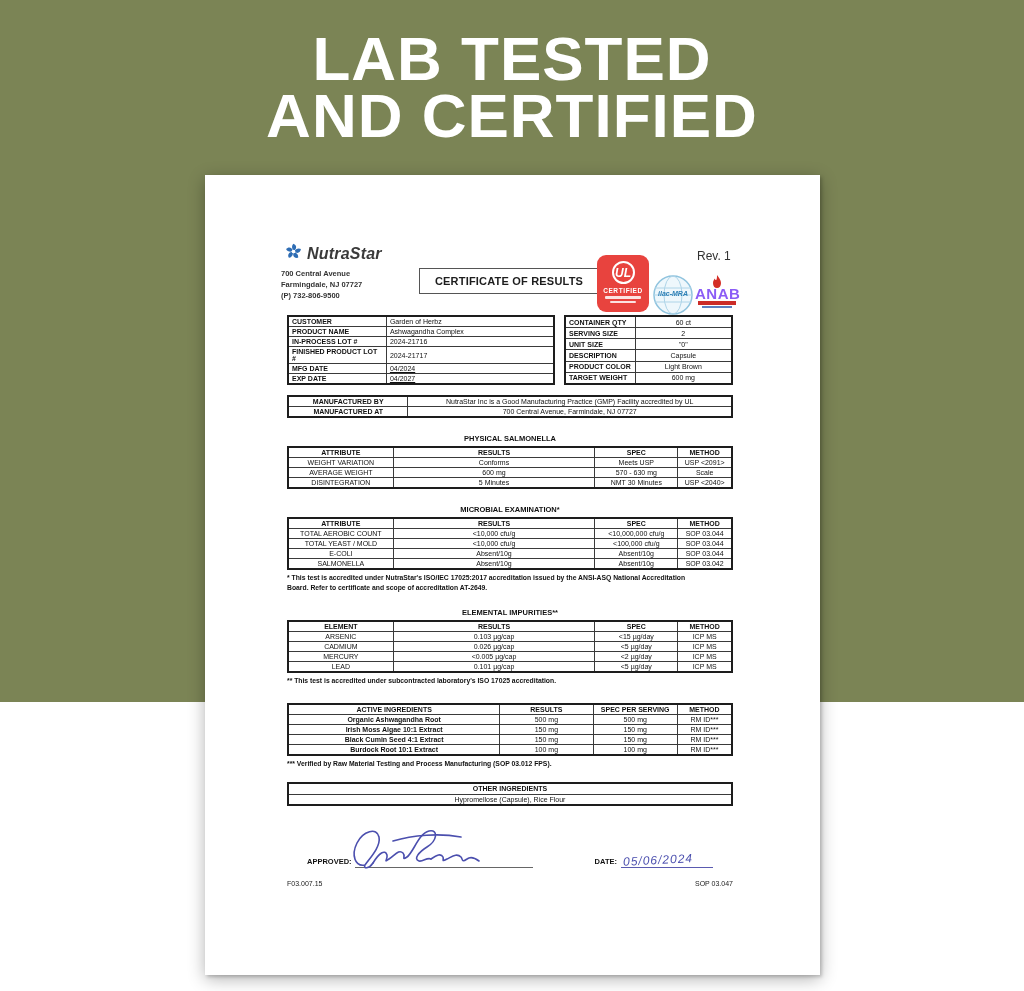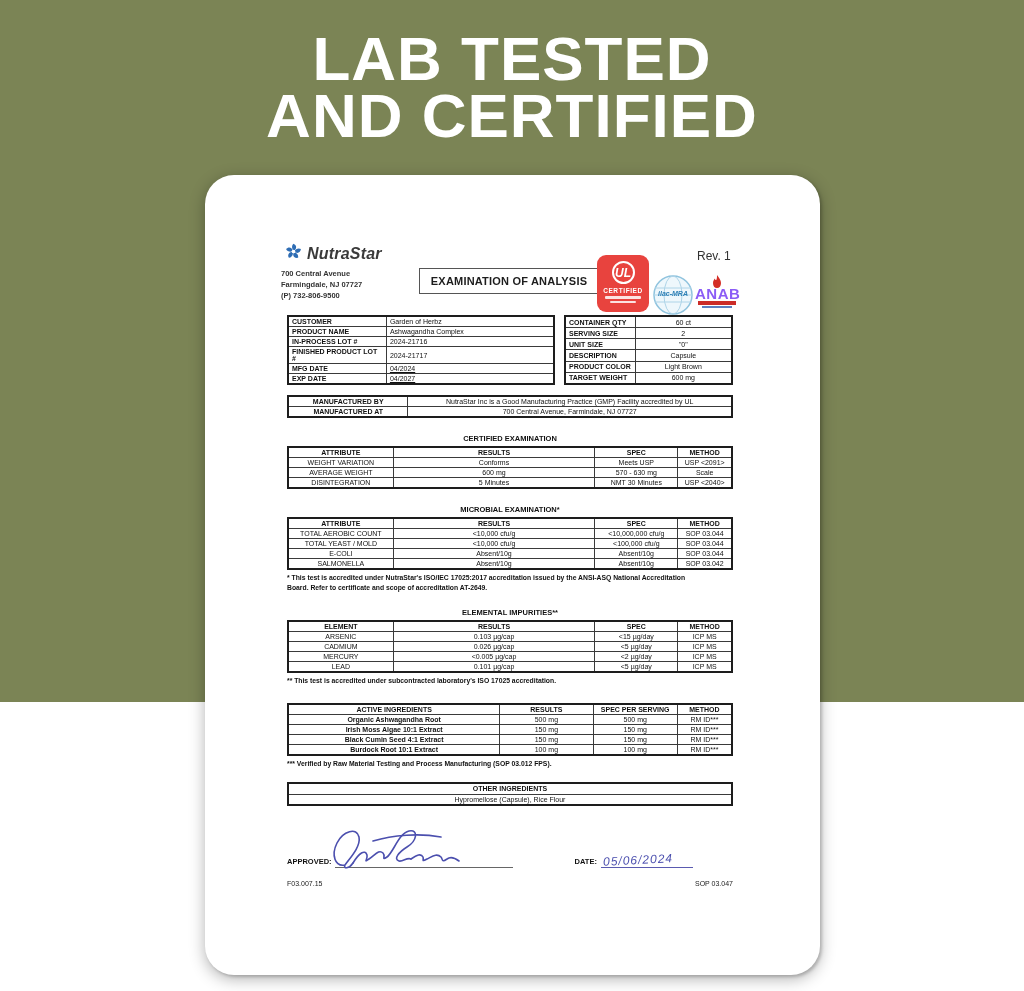--- a/index.html
+++ b/index.html
@@ -9,21 +9,20 @@
     font-family:"Liberation Sans",sans-serif;
   }
   .band{position:absolute;left:0;top:0;width:1024px;height:702px;background:#7b8455;}
   .banner{
     position:absolute;left:0;top:30px;width:1024px;text-align:center;
     color:#ffffff;font-weight:bold;font-size:62px;line-height:57px;letter-spacing:1px;
   }
   .paper{
     position:absolute;left:205px;top:175px;width:615px;height:800px;background:#ffffff;
     box-shadow:0 4px 16px rgba(0,0,0,.30),2px 2px 3px rgba(0,0,0,.18);
-    border-radius:29px;
   }
   
   .logo{position:absolute;left:80px;top:68px;display:flex;align-items:center;gap:5px;}
   .logo-name{font-size:16px;font-weight:bold;font-style:italic;color:#3a3a3a;letter-spacing:.2px;}
   .addr{position:absolute;left:76px;top:93px;font-size:7.5px;font-weight:bold;color:#333;line-height:11px;}
   .title-box{
     position:absolute;left:214px;top:93px;width:180px;height:26px;border:1.5px solid #555;
     display:flex;align-items:center;justify-content:center;
     font-weight:bold;font-size:11px;color:#1d1d1d;letter-spacing:.2px;box-sizing:border-box;
   }
@@ -74,21 +73,21 @@
   .exam .c1{width:23.7%;} .exam .c2{width:45.4%;} .exam .c3{width:18.7%;} .exam .c4{width:12.2%;}
   .active-t{width:100%;margin-top:17px;}
   .active-t th{font-weight:bold;text-align:center;}
   .active-t td{text-align:center;}
   .active-t .c1{width:47.7%;} .active-t .c2{width:21%;} .active-t .c3{width:19%;} .active-t .c4{width:12.3%;}
   .active-t td.ing{font-weight:bold;}
   .fnote{font-size:6.8px;font-weight:bold;margin-top:3px;line-height:9.5px;color:#111;}
   .other-t{width:100%;margin-top:14px;}
   .other-t th{font-weight:bold;text-align:center;height:11px;}
   .other-t td{text-align:center;height:11px;}
-  .sig-row{margin-top:20px;height:42px;position:relative;display:flex;align-items:flex-end;}
+  .sig-row{margin-top:20px;height:42px;position:relative;display:flex;align-items:flex-end;justify-content:center;}
   .sig-label{font-size:7.5px;font-weight:bold;color:#111;padding-bottom:2px;}
   .sig-line{width:178px;border-bottom:1px solid #666;height:38px;position:relative;margin-left:3px;}
   .sig-svg{position:absolute;left:-12px;bottom:-6px;}
   .date-label{font-size:7.5px;font-weight:bold;color:#111;margin-left:62px;padding-bottom:2px;margin-top:16px;}
   .date-line{width:92px;border-bottom:1px solid #5a5ab0;height:20px;position:relative;margin-left:4px;}
   .date-hand{
     position:absolute;left:2px;bottom:0px;color:#4b4fae;font-style:italic;font-size:12px;
     transform:rotate(-3deg);letter-spacing:1px;white-space:nowrap;
   }
   .footer-row{margin-top:12px;display:flex;justify-content:space-between;font-size:7px;color:#222;}
@@ -120,21 +119,21 @@
     </span>
     <span class="logo-name">NutraStar</span>
   </div>
   <div class="addr">
     <div>700 Central Avenue</div>
     <div>Farmingdale, NJ 07727</div>
     <div>(P) 732-806-9500</div>
   </div>
 
   <div class="title-box">
-    <span>EXAMINATION OF ANALYSIS</span>
+    <span>CERTIFICATE OF RESULTS</span>
   </div>
 
   <div class="rev">Rev. 1</div>
 
   <div class="ul-badge">
     <div class="ul-circle">UL</div>
     <div class="ul-cert">CERTIFIED</div>
     <div class="ul-bar b1"></div>
     <div class="ul-bar b2"></div>
   </div>
@@ -228,21 +227,21 @@
             <td class="lbl">MANUFACTURED BY</td>
             <td class="val">NutraStar Inc is a Good Manufacturing Practice (GMP) Facility accredited by UL</td>
           </tr>
       <tr>
             <td class="lbl">MANUFACTURED AT</td>
             <td class="val">700 Central Avenue, Farmindale, NJ 07727</td>
           </tr>
     </tbody>
       </table>
 
-    <div class="sec-h">CERTIFIED EXAMINATION</div>
+    <div class="sec-h">PHYSICAL SALMONELLA</div>
     <table class="t exam">
       <tbody>
           <tr>
         <th class="c1">ATTRIBUTE</th>
         <th class="c2">RESULTS</th>
         <th class="c3">SPEC</th>
         <th class="c4">METHOD</th>
       </tr>
       <tr>
             <td>WEIGHT VARIATION</td>

